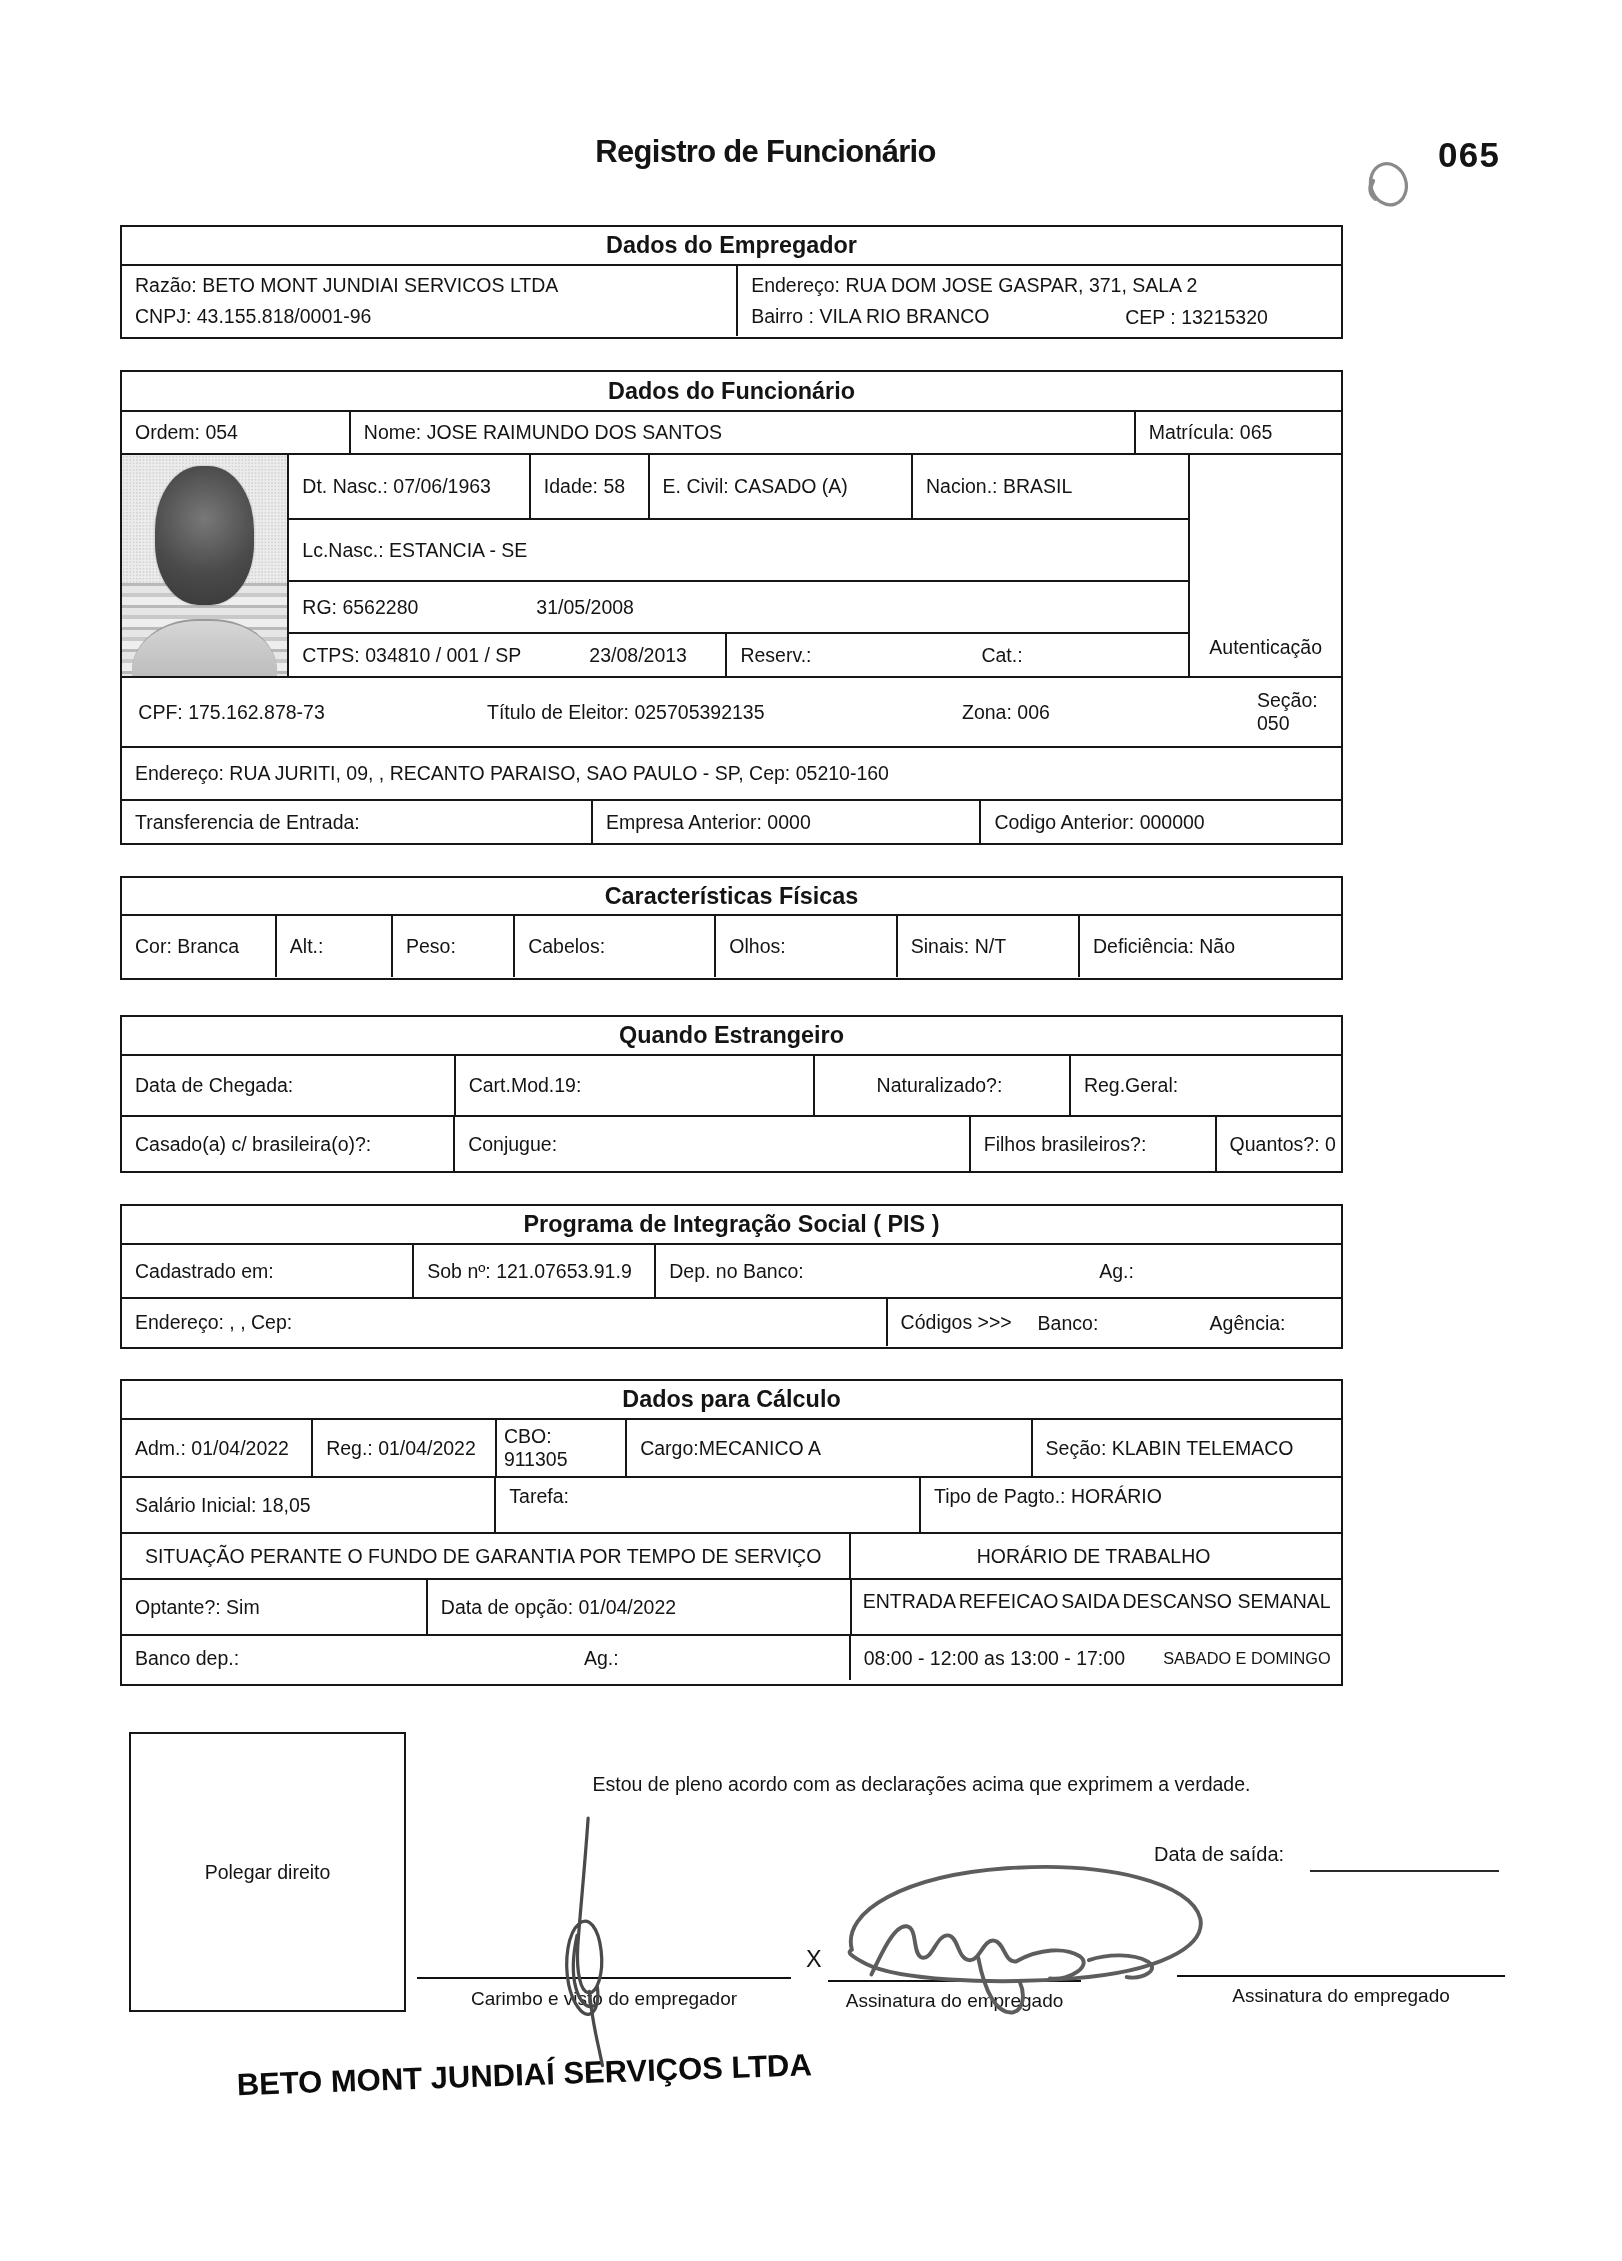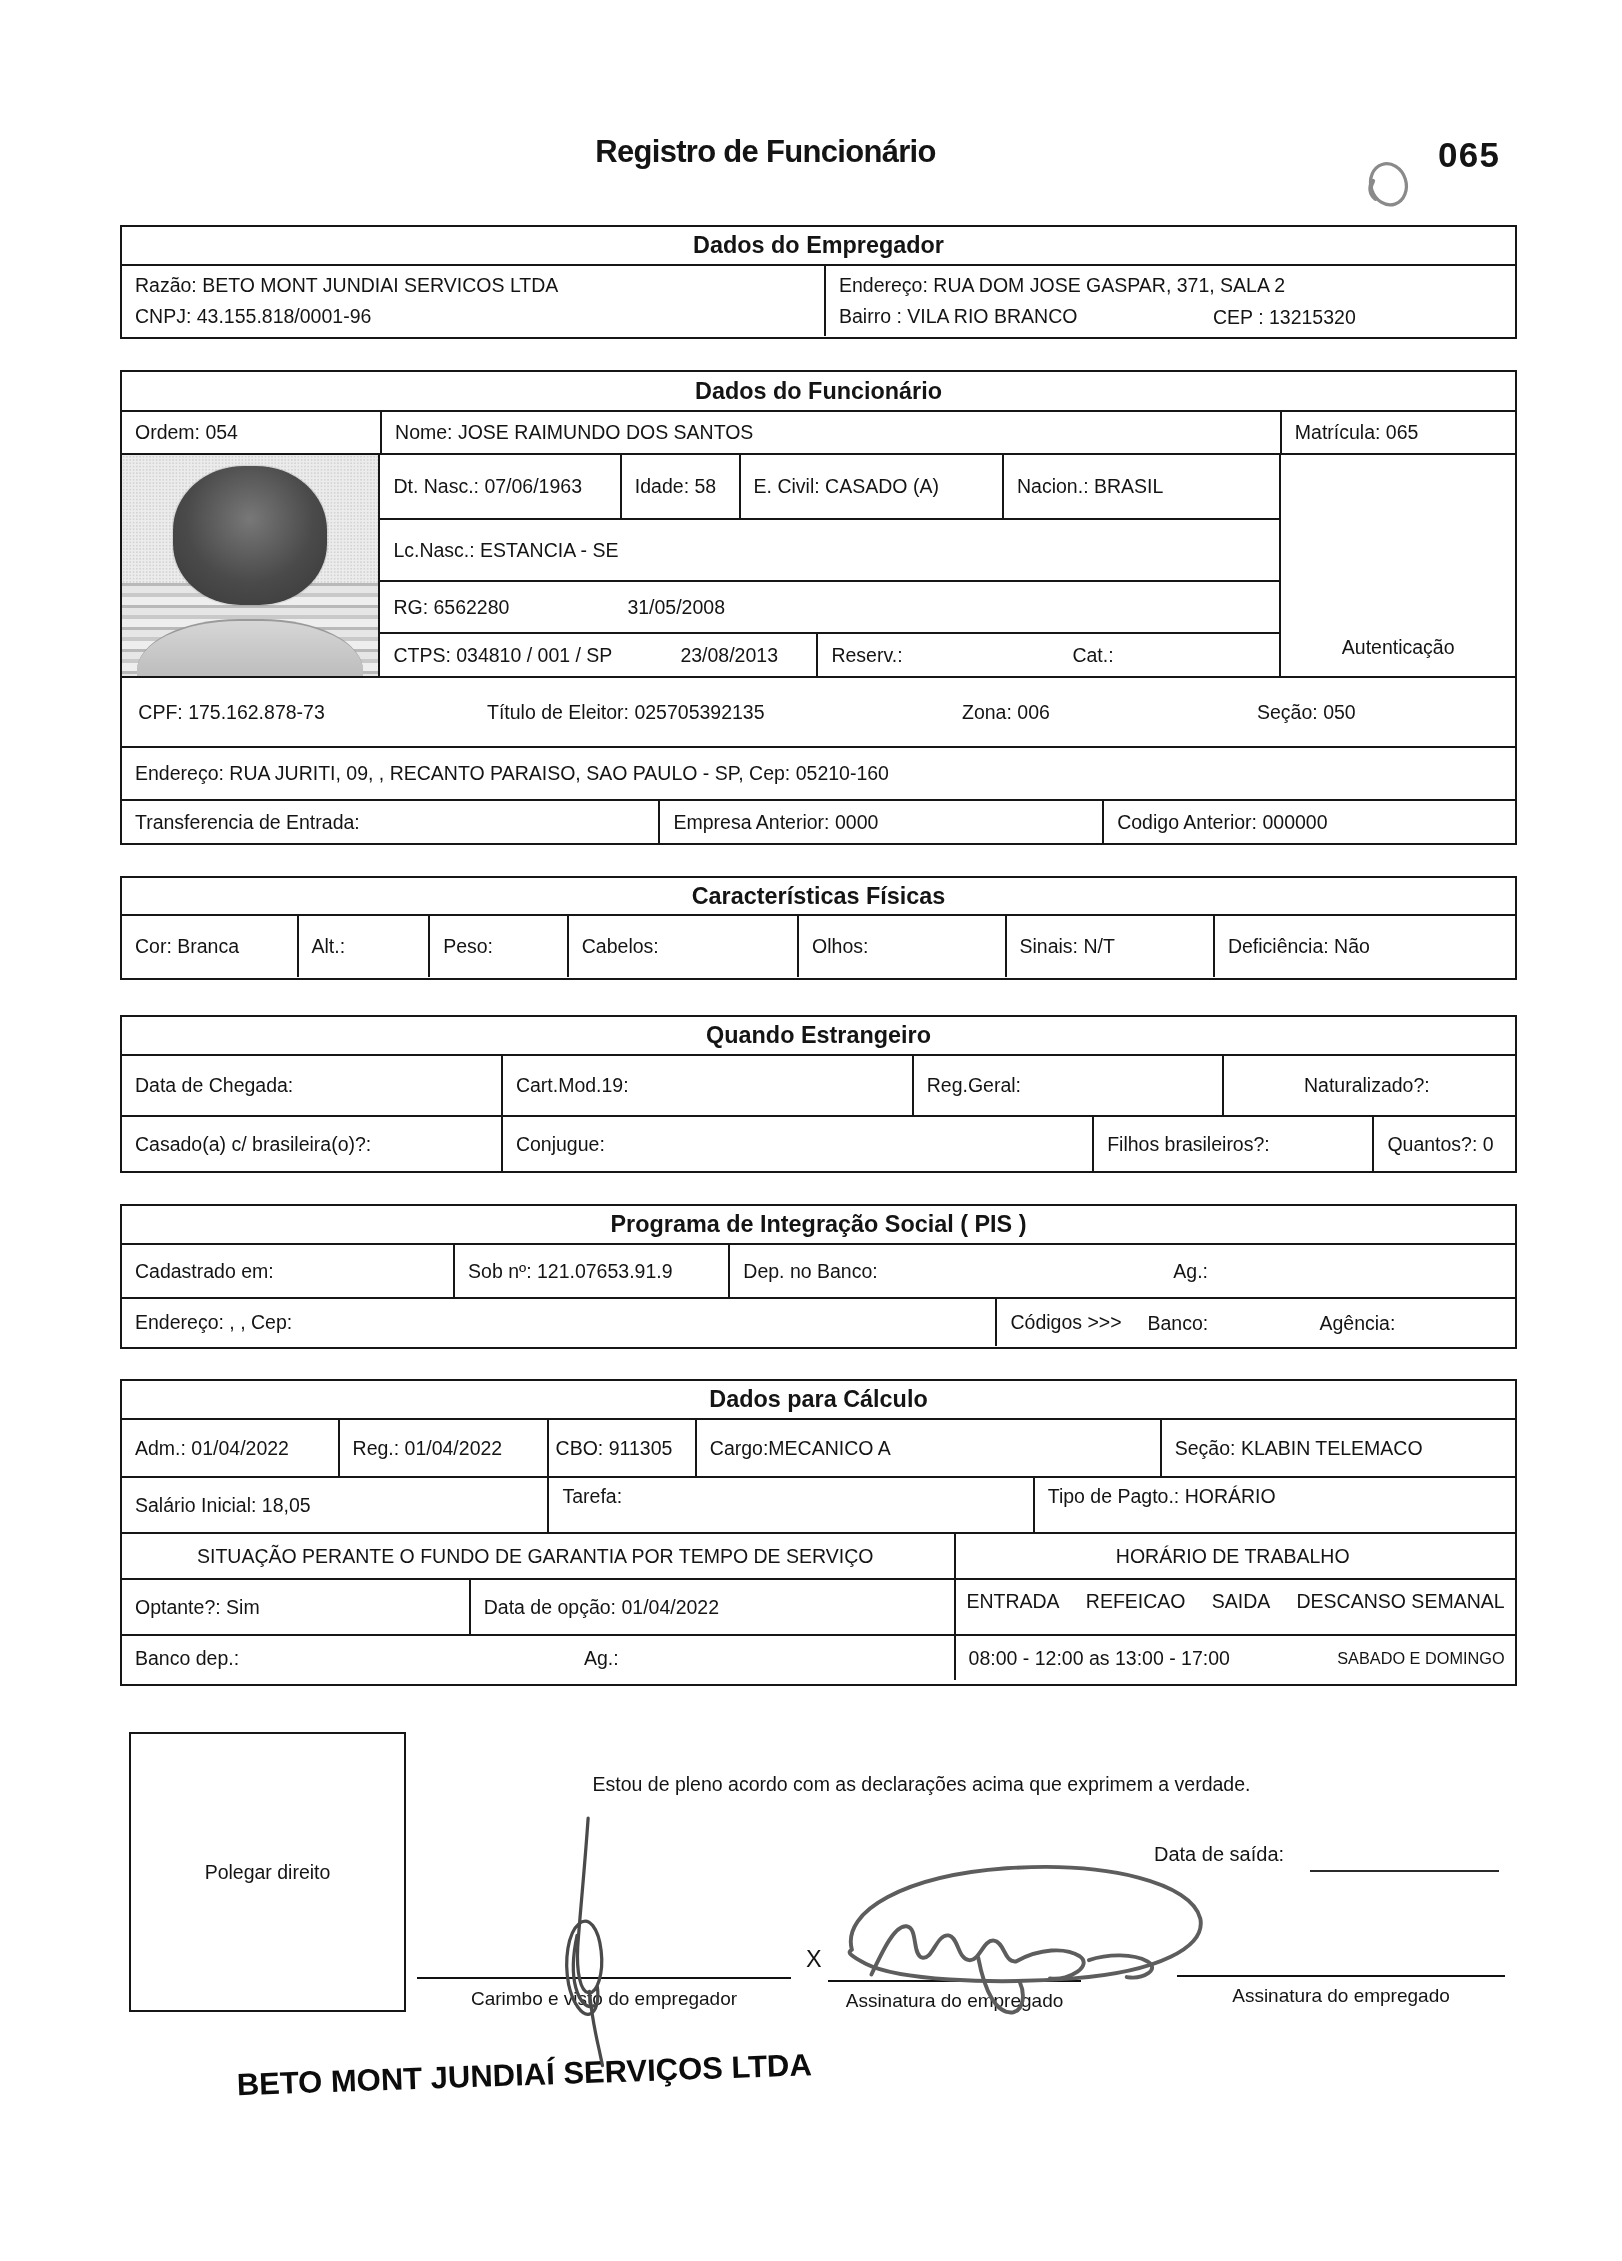--- a/index.html
+++ b/index.html
@@ -15,21 +15,21 @@
   .abs { position:absolute; }
   .page-title {
     top:134px; left:0; width:1531px;
     text-align:center; font-weight:bold; font-size:31px;
     letter-spacing:-0.7px;
   }
   .page-num {
     top:135px; left:1438px; font-weight:bold; font-size:35px; letter-spacing:1.3px;
   }
   .sec {
-    left:120px; width:1397px;
+    left:120px; width:1223px;
     border:2.6px solid #161616;
     background:#fff;
   }
   .sec-title {
     text-align:center; font-weight:bold; font-size:23.4px;
     display:flex; align-items:center; justify-content:center;
     border-bottom:2.6px solid #161616;
   }
   .row { display:flex; width:100%; }
   .row + .row { border-top:2px solid #161616; }
@@ -164,22 +164,22 @@
     <div class="cell" style="width:209px;">Sinais: N/T</div>
     <div class="cell" style="width:303px;">Deficiência: Não</div>
   </div>
 </div>
 
 <div class="abs sec" style="top:1015px; height:158px;">
   <div class="sec-title" style="height:39px;">Quando Estrangeiro</div>
   <div class="row" style="height:59px; border-top:none;">
     <div class="cell" style="width:380px;">Data de Chegada:</div>
     <div class="cell" style="width:412px;">Cart.Mod.19:</div>
+    <div class="cell center" style="width:294px;">Naturalizado?:</div>
     <div class="cell" style="width:311px;">Reg.Geral:</div>
-    <div class="cell center" style="width:294px;">Naturalizado?:</div>
   </div>
   <div class="row" style="height:56px;">
     <div class="cell" style="width:380px;">Casado(a) c/ brasileira(o)?:</div>
     <div class="cell" style="width:593px;">Conjugue:</div>
     <div class="cell" style="width:281px;">Filhos brasileiros?:</div>
     <div class="cell" style="width:143px;">Quantos?: 0</div>
   </div>
 </div>
 
 <div class="abs sec" style="top:1204px; height:145px;">

